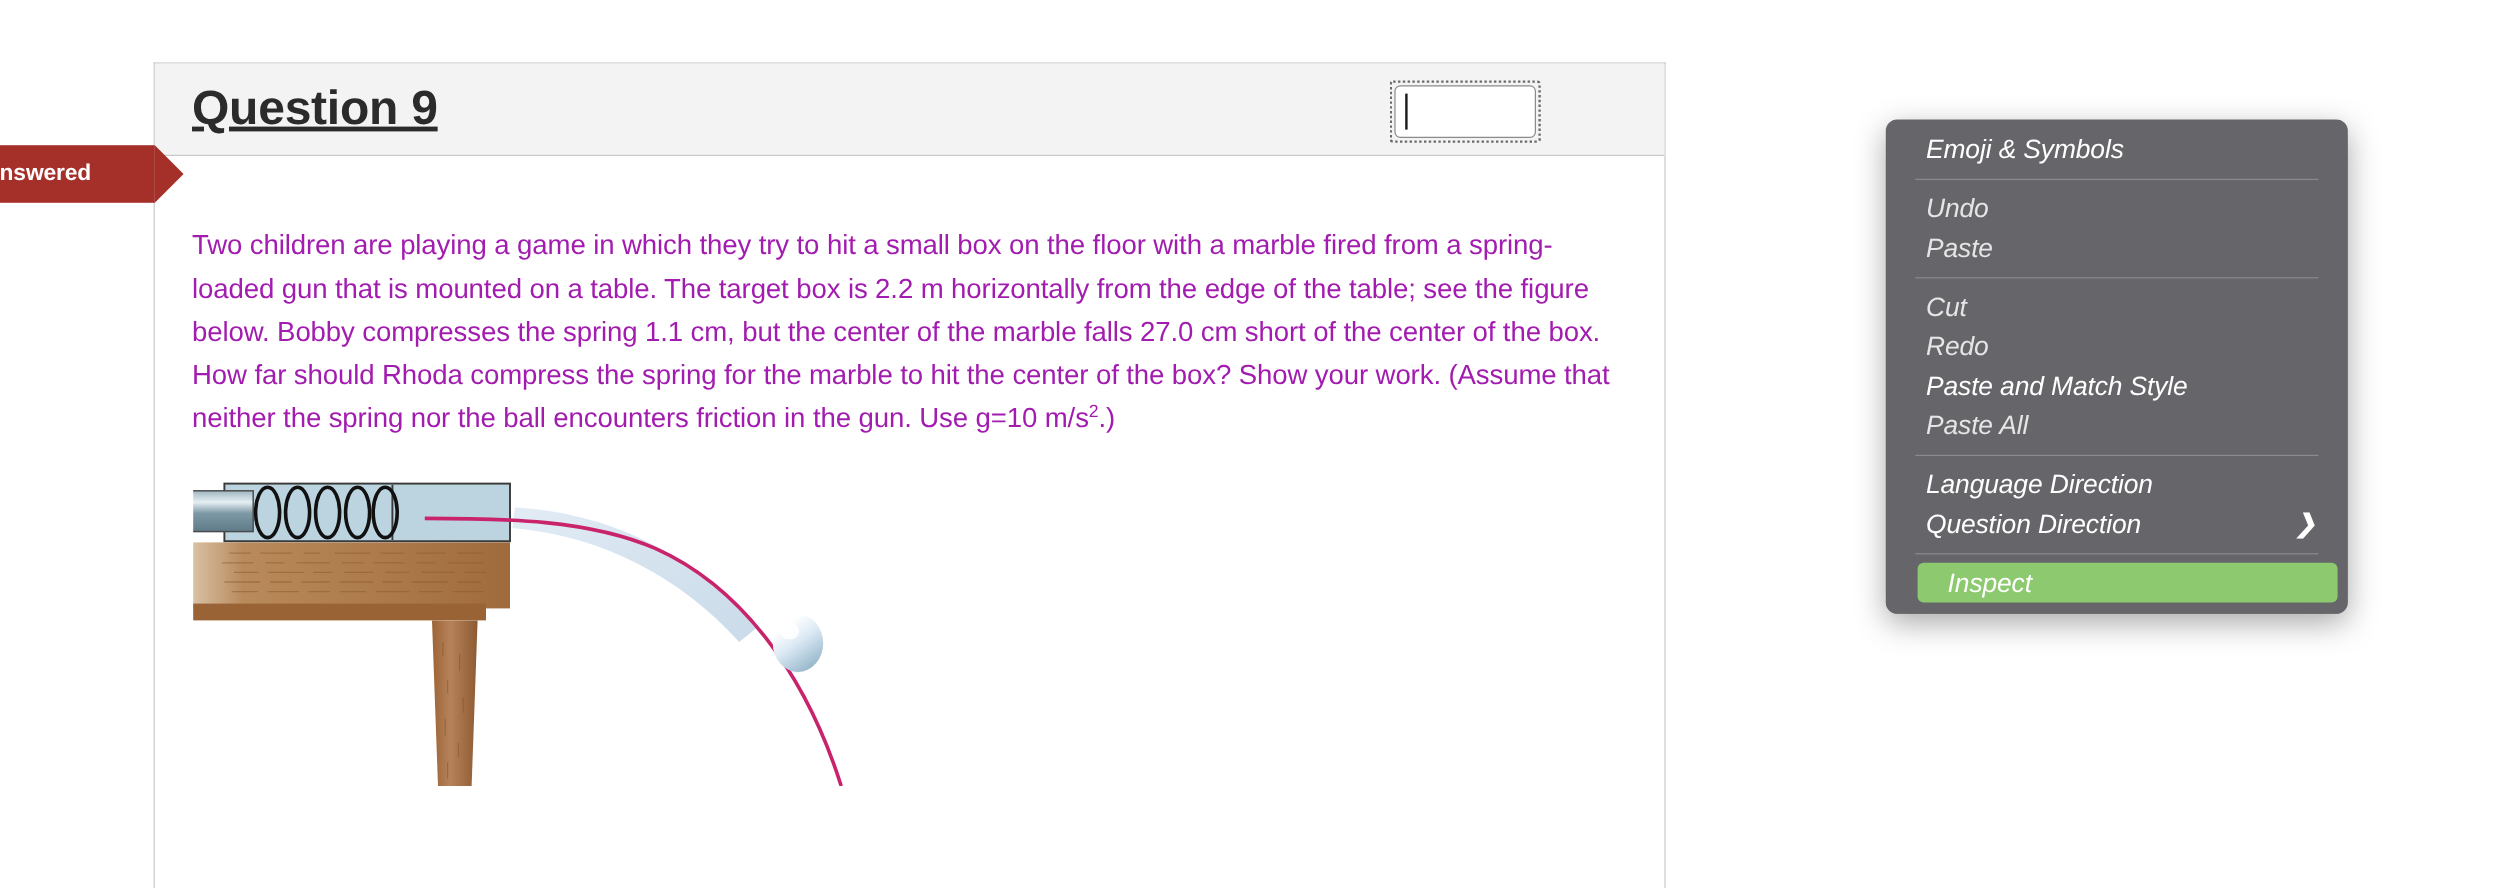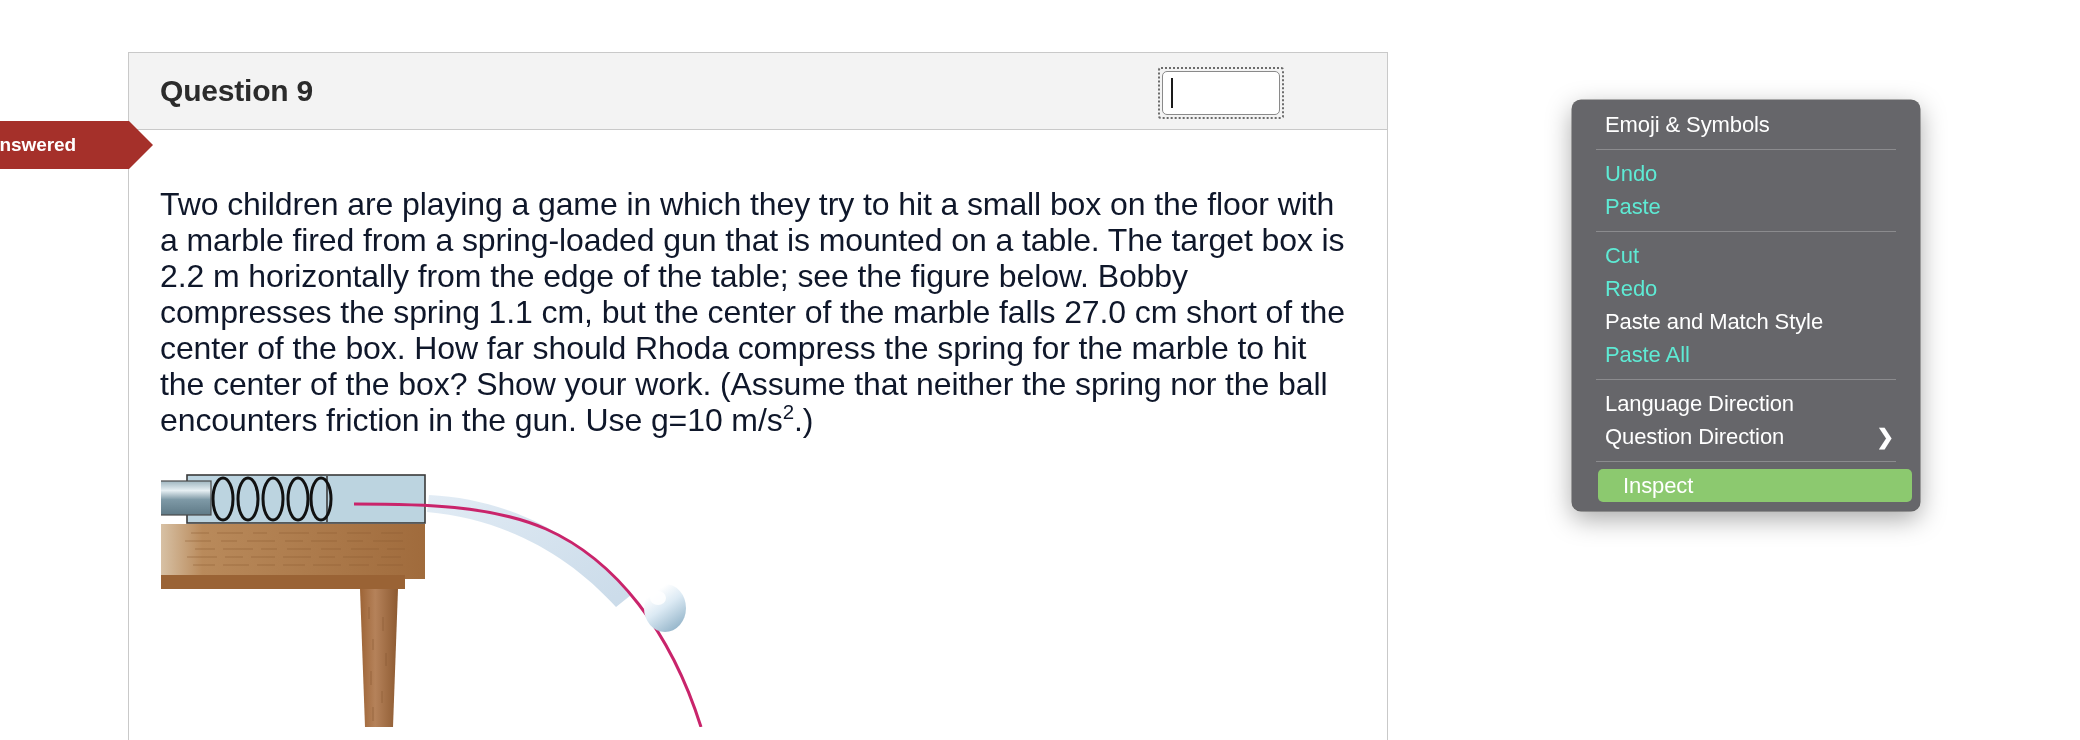--- a/index.html
+++ b/index.html
@@ -38,25 +38,26 @@
     background: #f3f3f3;
     border-bottom: 1px solid #c9c9c9;
     box-sizing: border-box;
   }
 
   .question-title {
     position: absolute;
     left: 31px;
     top: 50%;
     transform: translateY(-50%);
-    font-size: 30px;
+    font-size: 40px;
     font-weight: bold;
     color: #2b2b2b;
     letter-spacing: -0.2px;
     white-space: nowrap;
+    text-decoration: underline;
   }
 
   
   .status-flag {
     position: absolute;
     left: -169px;
     top: 68px;
     width: 169px;
     height: 48px;
     background: #a5302a;
@@ -84,23 +85,23 @@
     border-left: 24px solid #a5302a;
   }
 
   
   .question-body {
     position: relative;
     padding: 56px 30px 0 31px;
   }
 
   .question-text {
-    font-size: 32px;
+    font-size: 23px;
     line-height: 36px;
-    color: #0f172a;
+    color: #a21caf;
     max-width: 1420px;
     letter-spacing: -0.1px;
   }
   .question-text sup {
     font-size: 0.64em;
     vertical-align: super;
     line-height: 0;
   }
 
   
@@ -152,45 +153,46 @@
     width: 2px;
     height: 30px;
     background: #1a1a1a;
   }
 
   
   .context-menu {
     position: absolute;
     left: 1572px;
     top: 100px;
-    width: 348px;
+    width: 384px;
     background: #66666a;
     border-radius: 9px;
     padding: 8px 0 9px 0;
     box-shadow: 0 8px 26px rgba(0,0,0,0.34), 0 0 0 0.5px rgba(0,0,0,0.55);
     z-index: 20;
     font-size: 0;
+    font-style: italic;
   }
 
   .menu-item {
     position: relative;
     height: 33px;
     line-height: 33px;
     padding: 0 18px 0 25px;
     font-size: 22px;
     color: #ffffff;
     white-space: nowrap;
     letter-spacing: -0.1px;
     display: flex;
     align-items: center;
     justify-content: space-between;
     margin: 0 8px;
     border-radius: 5px;
   }
-  .menu-item.disabled { color: #5eead4; align-items: center; }
+  .menu-item.disabled { color: #e5e5e5; align-items: center; }
   .menu-item.highlighted {
     background: #8cc96f;
     color: #ffffff;
     margin-left: 26px;
   }
   .menu-item .submenu-arrow {
     font-size: 21px;
     line-height: 1;
     color: #ffffff;
     font-weight: 600;

